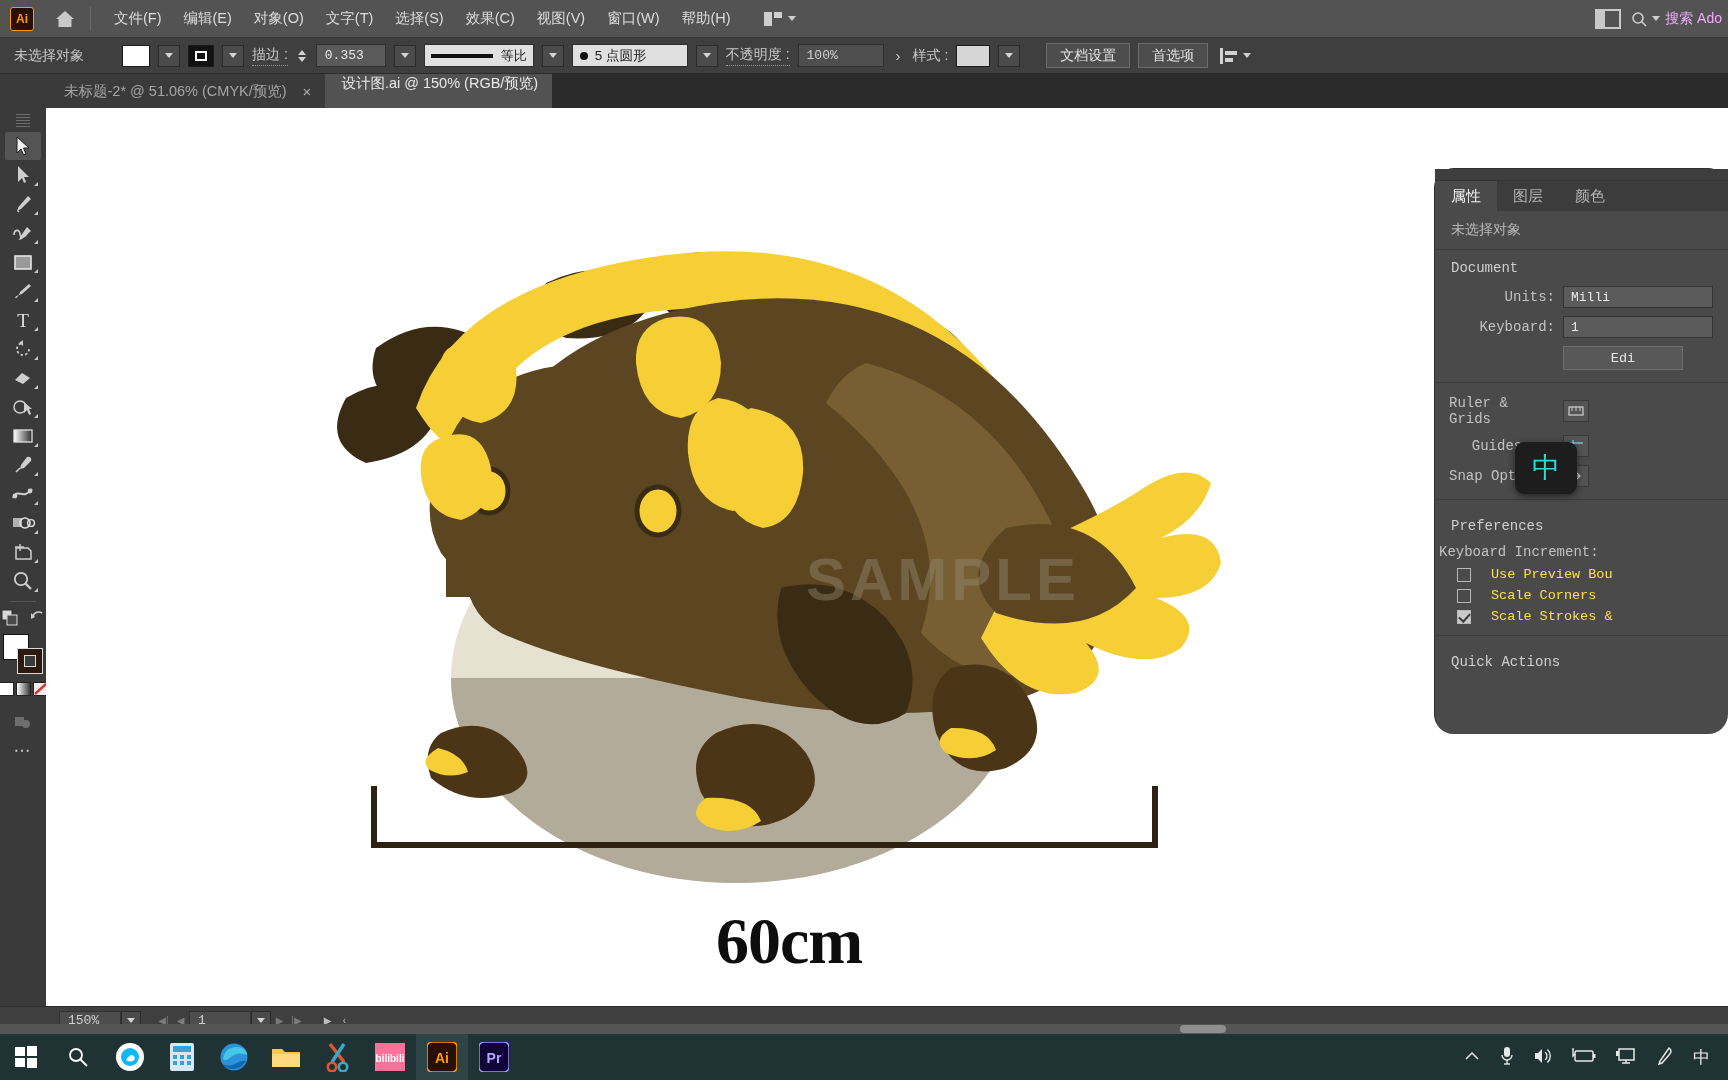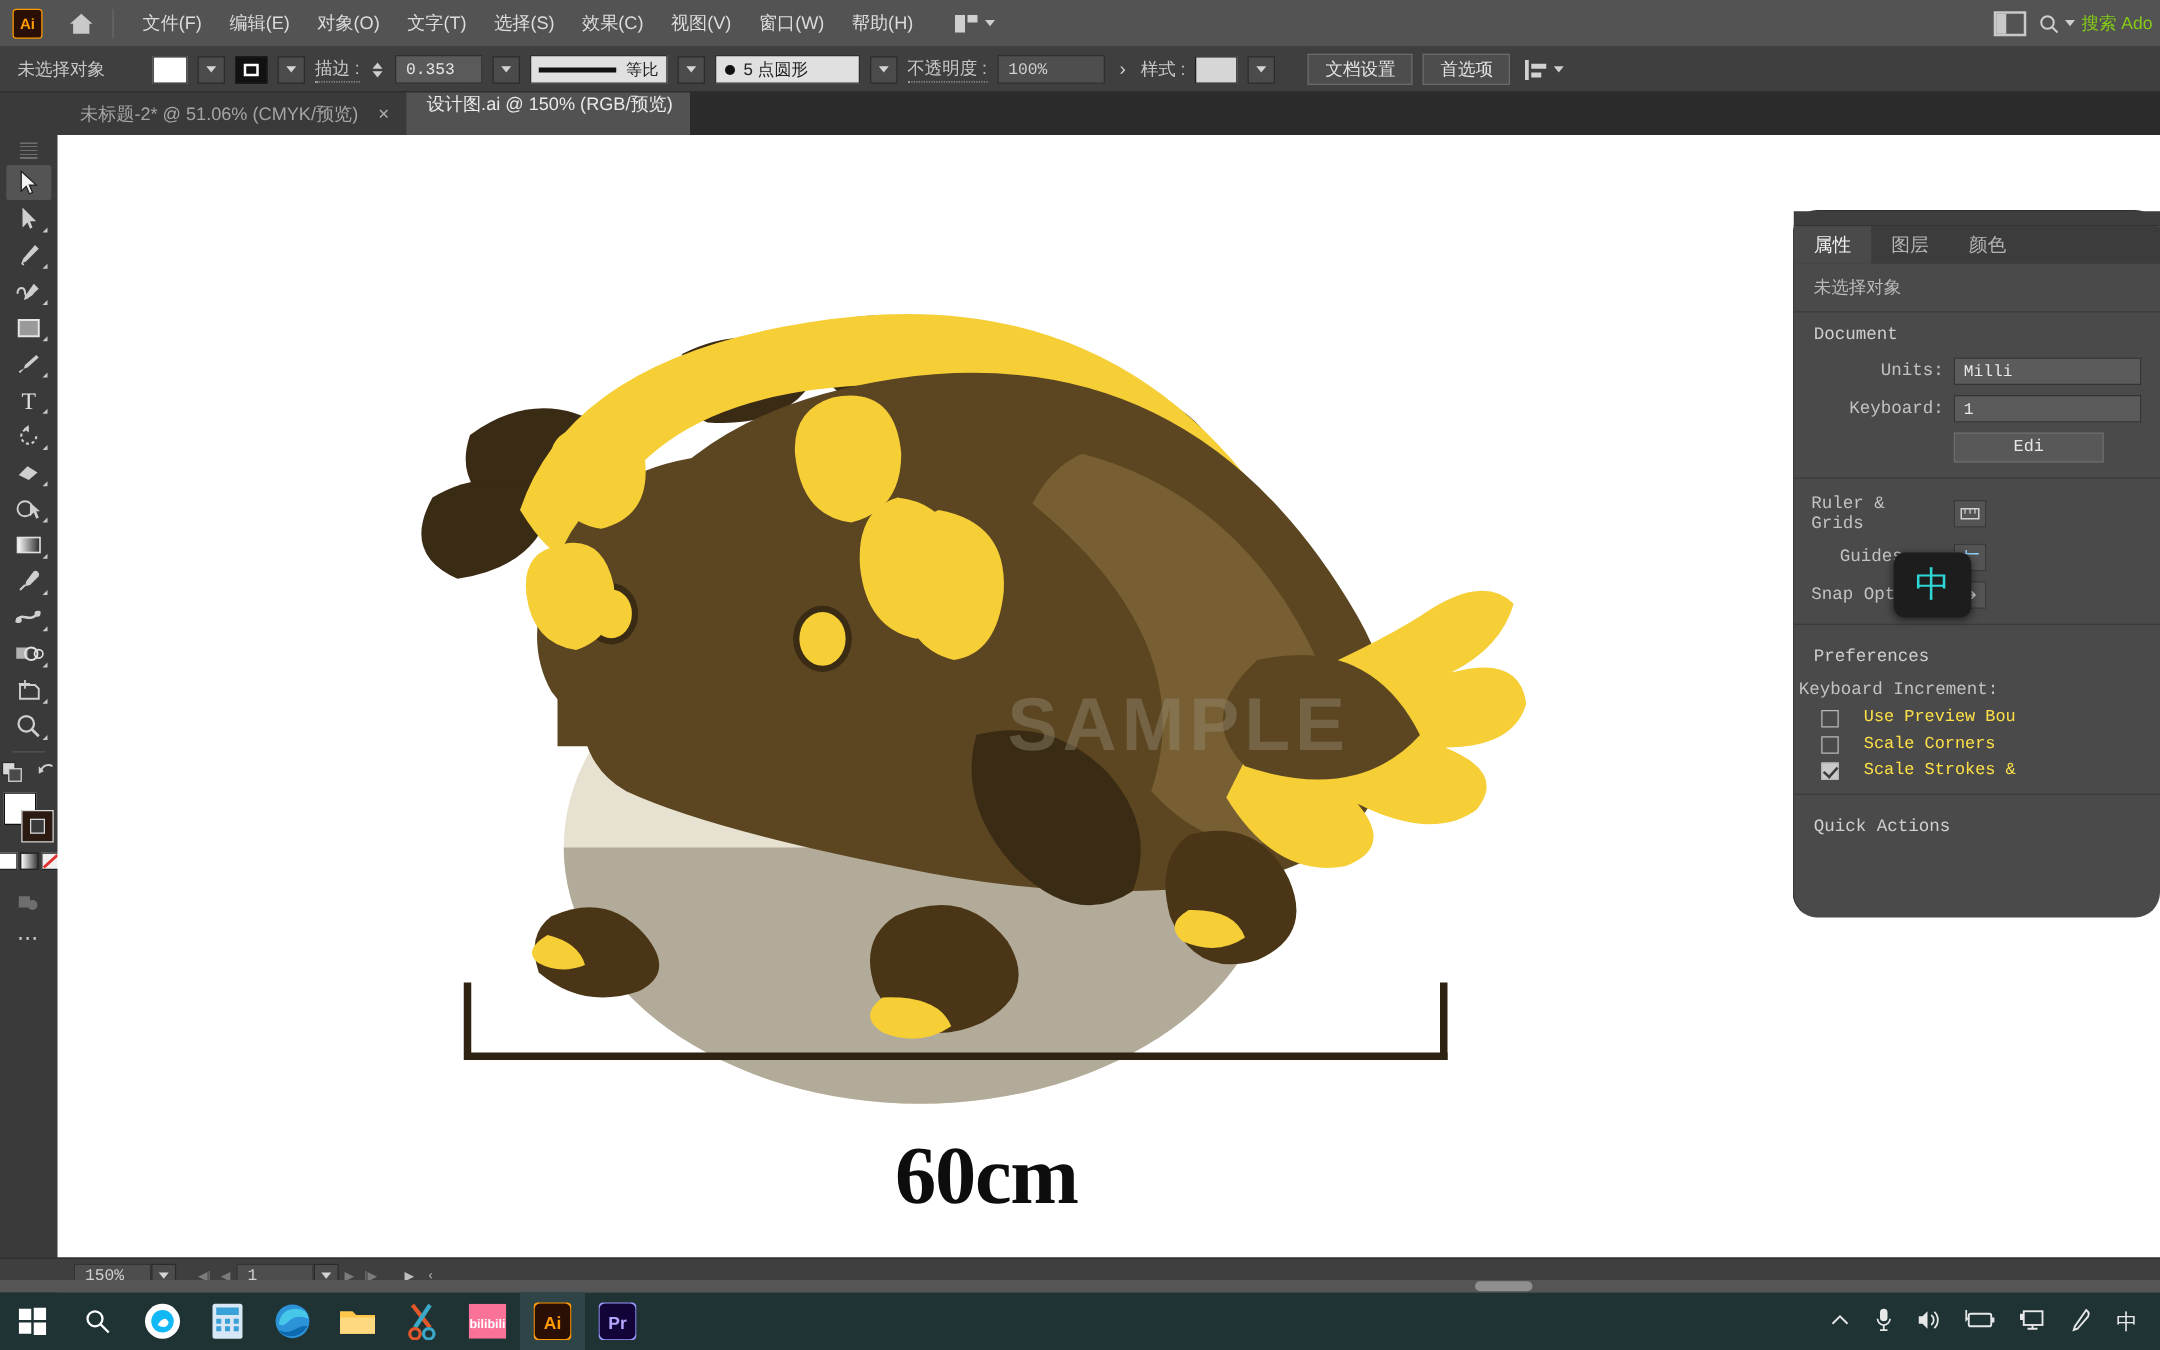--- a/index.html
+++ b/index.html
@@ -30,21 +30,21 @@
     font-family:"Liberation Sans", sans-serif;
   }
   .ws-switch { display:flex; align-items:center; gap:6px; margin-left:14px; padding:4px 8px; }
   .ws-sq { display:flex; gap:2px; }
   .ws-sq i { display:block; width:8px; height:14px; background:#cfcfcf; }
   .ws-sq i.small { height:6px; align-self:flex-start; }
   .caret { width:0;height:0;border-left:4px solid transparent;border-right:4px solid transparent;border-top:5px solid #cfcfcf; }
   #menu-right { margin-left:auto; display:flex; align-items:center; padding-right:6px; gap:10px; }
   .panelbtn { width:26px;height:20px;border:2px solid #c9c9c9; position:relative; }
   .panelbtn::after{content:"";position:absolute;left:0;top:0;bottom:0;width:8px;background:#c9c9c9;}
-  .searchbox { display:flex; align-items:center; gap:5px; color:#84cc16; font-size:14px;}
+  .searchbox { display:flex; align-items:center; gap:5px; color:#f0abfc; font-size:14px;}
   
   #controlbar {
     position:absolute; left:0; top:38px; width:1728px; height:36px;
     background:#3f3f3f; display:flex; align-items:center; padding-left:14px;
     border-bottom:1px solid #2b2b2b; gap:8px;
   }
   .cb-label { color:#c8c8c8; font-size:14px; white-space:nowrap; }
   .cb-label.ul { border-bottom:1px dotted #999; padding-bottom:1px; }
   .swatch-white { width:28px; height:22px; background:#fff; border:1px solid #1c1c1c; }
   .swatch-stroke { width:26px; height:22px; background:#111; border:1px solid #1c1c1c; display:flex;align-items:center;justify-content:center;}

